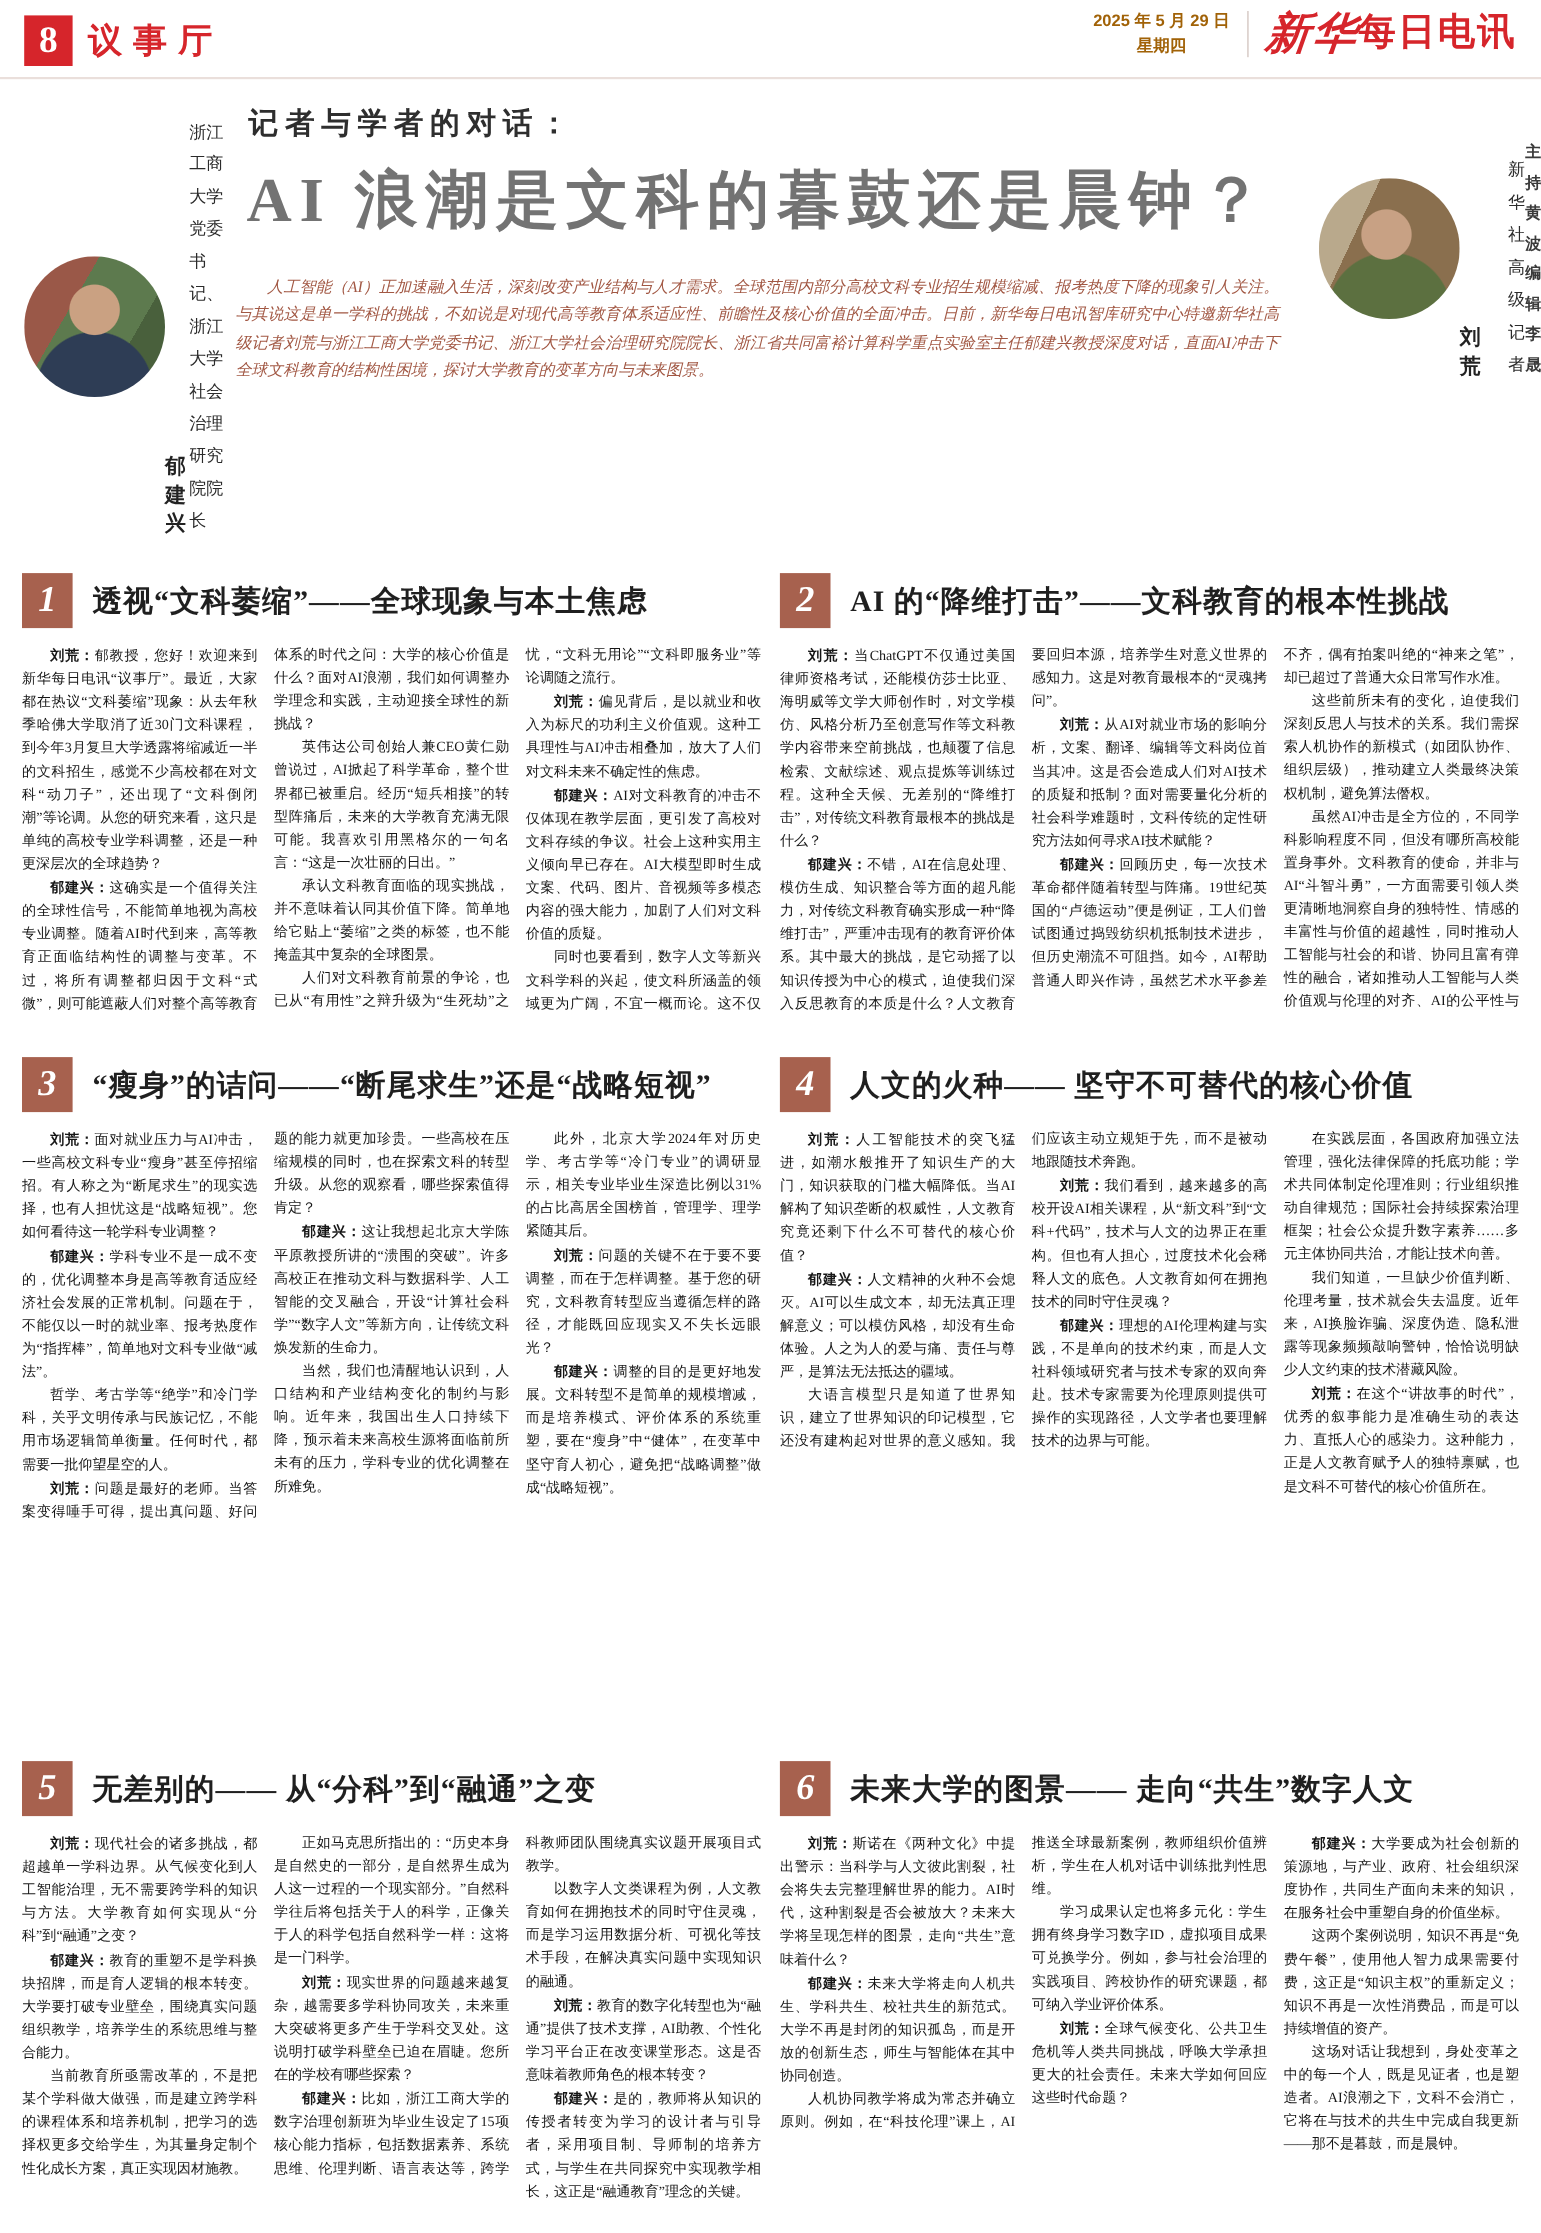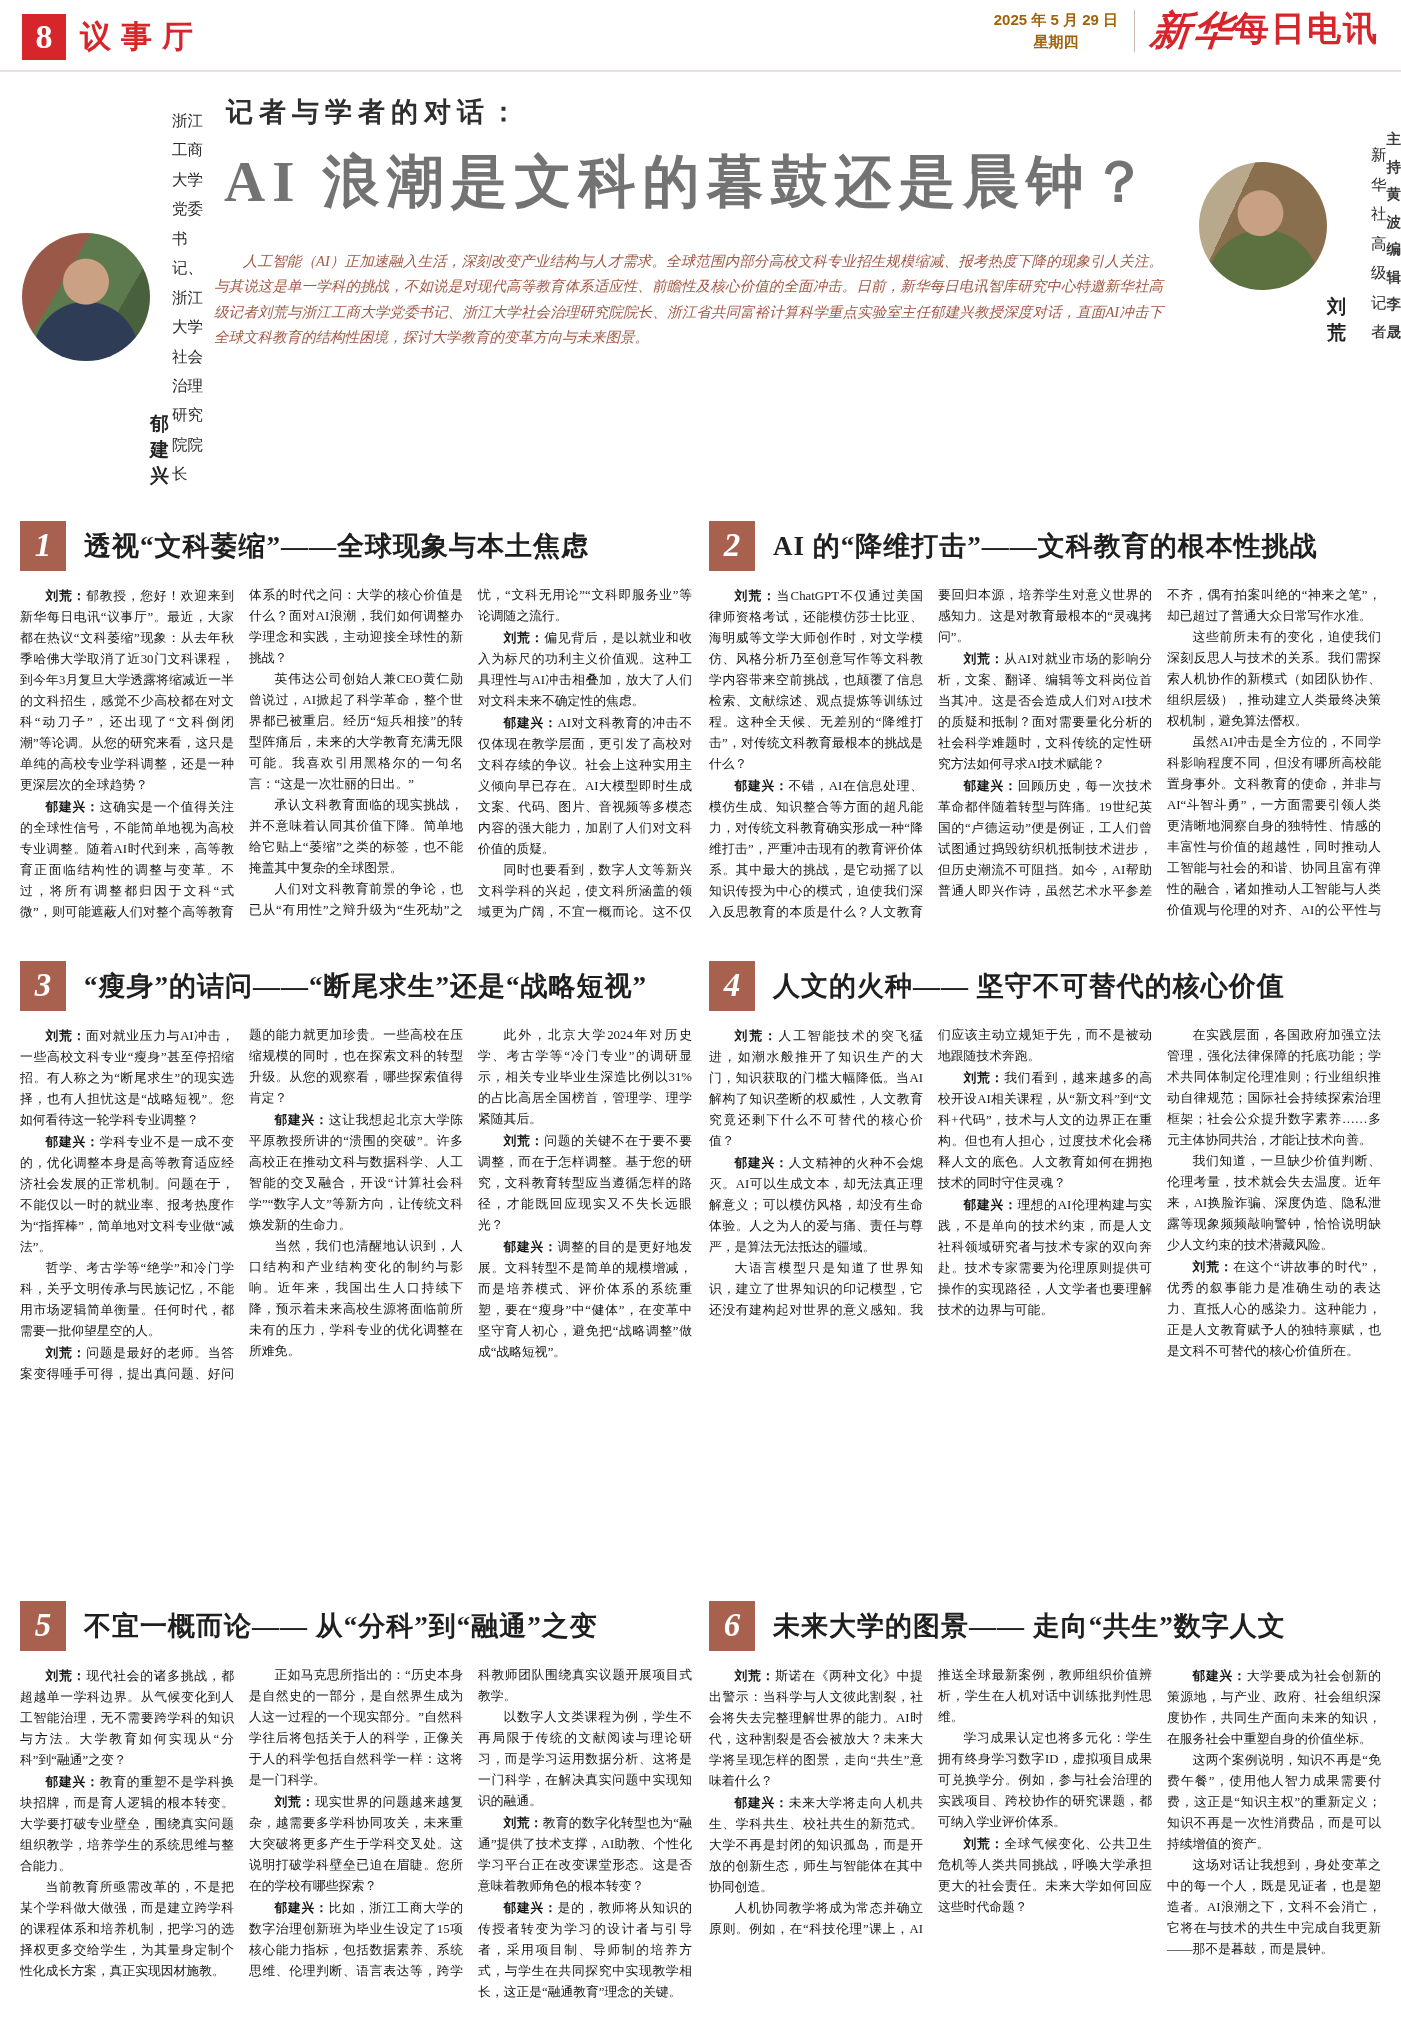--- a/index.html
+++ b/index.html
@@ -221,30 +221,30 @@
           <p><span class="spk">刘荒：</span>我们看到，越来越多的高校开设AI相关课程，从“新文科”到“文科+代码”，技术与人文的边界正在重构。但也有人担心，过度技术化会稀释人文的底色。人文教育如何在拥抱技术的同时守住灵魂？</p>
           <p><span class="spk">郁建兴：</span>理想的AI伦理构建与实践，不是单向的技术约束，而是人文社科领域研究者与技术专家的双向奔赴。技术专家需要为伦理原则提供可操作的实现路径，人文学者也要理解技术的边界与可能。</p>
           <p>在实践层面，各国政府加强立法管理，强化法律保障的托底功能；学术共同体制定伦理准则；行业组织推动自律规范；国际社会持续探索治理框架；社会公众提升数字素养……多元主体协同共治，才能让技术向善。</p>
           <p>我们知道，一旦缺少价值判断、伦理考量，技术就会失去温度。近年来，AI换脸诈骗、深度伪造、隐私泄露等现象频频敲响警钟，恰恰说明缺少人文约束的技术潜藏风险。</p>
           <p><span class="spk">刘荒：</span>在这个“讲故事的时代”，优秀的叙事能力是准确生动的表达力、直抵人心的感染力。这种能力，正是人文教育赋予人的独特禀赋，也是文科不可替代的核心价值所在。</p>
         </div>
       </section>
       <section class="section-block row3">
         <div class="section-header">
           <div class="sec-badge">5</div>
-          <h2 class="sec-title">不宜一概而论—— 从“分科”到“融通”之变</h2>
+          <h2 class="sec-title">无差别的—— 从“分科”到“融通”之变</h2>
         </div>
         <div class="section-body">
           <p><span class="spk">刘荒：</span>现代社会的诸多挑战，都超越单一学科边界。从气候变化到人工智能治理，无不需要跨学科的知识与方法。大学教育如何实现从“分科”到“融通”之变？</p>
           <p><span class="spk">郁建兴：</span>教育的重塑不是学科换块招牌，而是育人逻辑的根本转变。大学要打破专业壁垒，围绕真实问题组织教学，培养学生的系统思维与整合能力。</p>
           <p>当前教育所亟需改革的，不是把某个学科做大做强，而是建立跨学科的课程体系和培养机制，把学习的选择权更多交给学生，为其量身定制个性化成长方案，真正实现因材施教。</p>
           <p>正如马克思所指出的：“历史本身是自然史的一部分，是自然界生成为人这一过程的一个现实部分。”自然科学往后将包括关于人的科学，正像关于人的科学包括自然科学一样：这将是一门科学。</p>
           <p><span class="spk">刘荒：</span>现实世界的问题越来越复杂，越需要多学科协同攻关，未来重大突破将更多产生于学科交叉处。这说明打破学科壁垒已迫在眉睫。您所在的学校有哪些探索？</p>
           <p><span class="spk">郁建兴：</span>比如，浙江工商大学的数字治理创新班为毕业生设定了15项核心能力指标，包括数据素养、系统思维、伦理判断、语言表达等，跨学科教师团队围绕真实议题开展项目式教学。</p>
-          <p>以数字人文类课程为例，学生不再局限于传统的文献阅读与理论研习，而是学习运用数据分析、这将是一门科学，在解决真实问题中实现知识的融通。</p>
+          <p>以数字人文类课程为例，人文教育如何在拥抱技术的同时守住灵魂，而是学习运用数据分析、可视化等技术手段，在解决真实问题中实现知识的融通。</p>
           <p><span class="spk">刘荒：</span>教育的数字化转型也为“融通”提供了技术支撑，AI助教、个性化学习平台正在改变课堂形态。这是否意味着教师角色的根本转变？</p>
           <p><span class="spk">郁建兴：</span>是的，教师将从知识的传授者转变为学习的设计者与引导者，采用项目制、导师制的培养方式，与学生在共同探究中实现教学相长，这正是“融通教育”理念的关键。</p>
         </div>
       </section>
       <section class="section-block row3">
         <div class="section-header">
           <div class="sec-badge">6</div>
           <h2 class="sec-title">未来大学的图景—— 走向“共生”数字人文</h2>
         </div>
         <div class="section-body">

